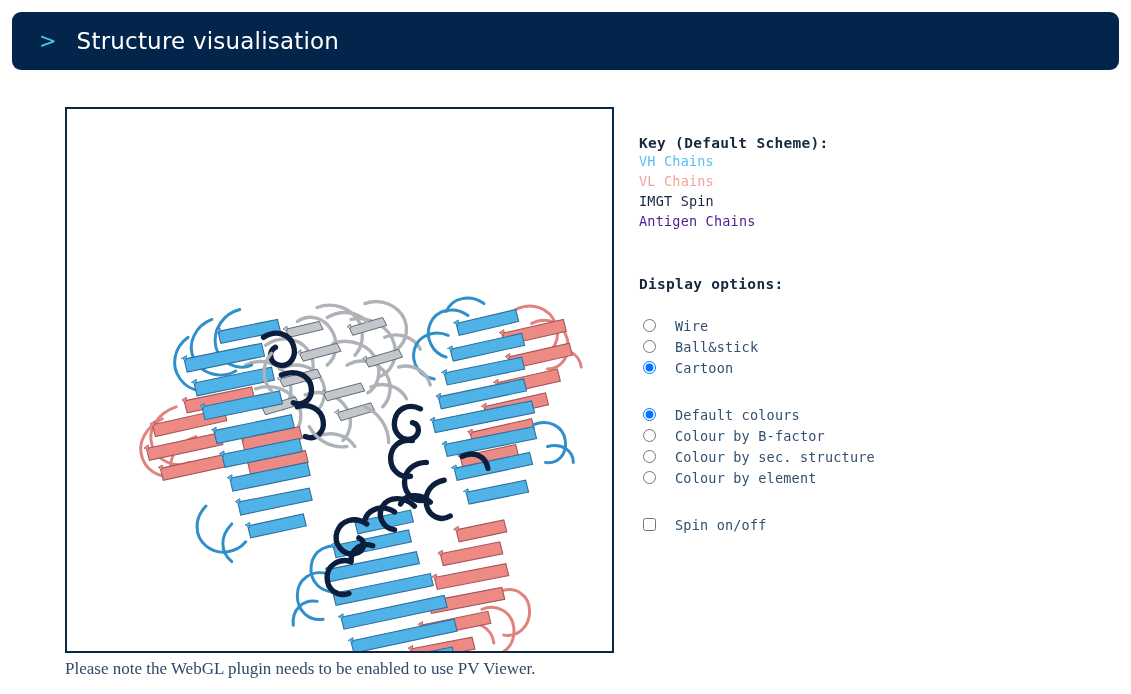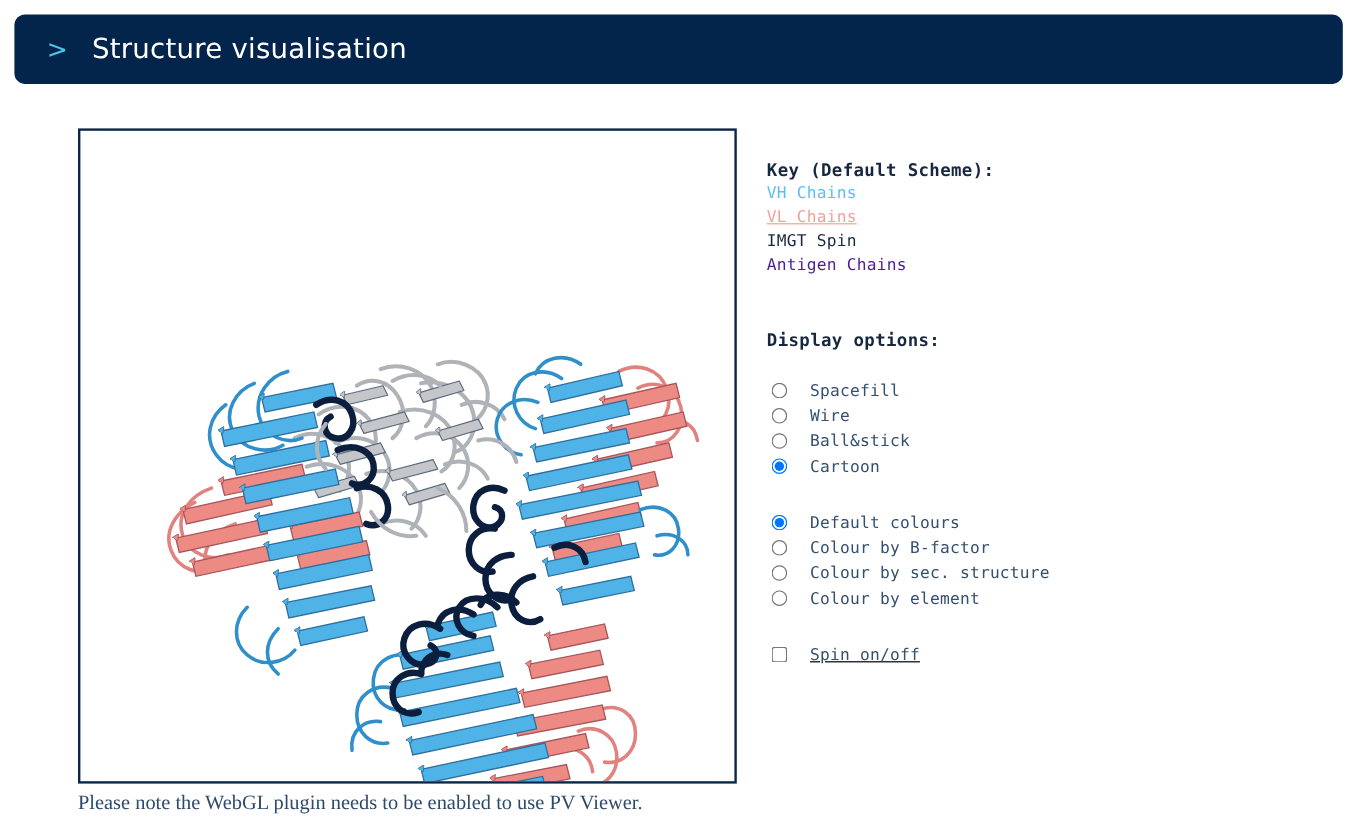--- a/index.html
+++ b/index.html
@@ -96,21 +96,21 @@
     font-size: 13.5px;
     line-height: 20px;
     letter-spacing: 0.2px;
     white-space: nowrap;
   }
 
   #display-section { margin-top: 45px; }
 
   .option-group { margin-top: 23px; }
   .option-group.second { margin-top: 26px; }
-  .option-group.third { margin-top: 26px; text-decoration: underline; }
+  .option-group.third { margin-top: 26px; }
 
   .option-row {
     display: flex;
     align-items: center;
     height: 21px;
   }
   .option-row input[type="radio"],
   .option-row input[type="checkbox"] {
     width: 13px;
     height: 13px;
@@ -310,39 +310,35 @@
 
 <div id="side-panel">
 
   <div id="key-section">
     <div class="panel-heading">Key (Default Scheme):</div>
     <div id="key-list">
       <div class="key-item">
         <span style="color: rgb(91, 192, 240);">VH Chains</span>
       </div>
       <div class="key-item">
-        <span style="color: rgb(244, 160, 156); text-decoration: underline;">VL Chains</span>
+        <span style="color: rgb(244, 160, 156);">VL Chains</span>
       </div>
       <div class="key-item">
         <span style="color: rgb(22, 40, 63);">IMGT Spin</span>
       </div>
       <div class="key-item">
         <span style="color: #4c1d95;">Antigen Chains</span>
       </div>
     </div>
   </div>
 
   <div id="display-section">
     <div class="panel-heading">Display options:</div>
 
     <div class="option-group">
-      <div class="option-row">
-        <input type="radio" id="rep-spacefill" name="representation" style="">
-        <label class="option-label" for="rep-spacefill">Spacefill</label>
-      </div>
       <div class="option-row">
         <input type="radio" id="rep-wire" name="representation" style="">
         <label class="option-label" for="rep-wire">Wire</label>
       </div>
       <div class="option-row">
         <input type="radio" id="rep-ballstick" name="representation" style="">
         <label class="option-label" for="rep-ballstick">Ball&amp;stick</label>
       </div>
       <div class="option-row">
         <input type="radio" id="rep-cartoon" name="representation" checked="" style="">

